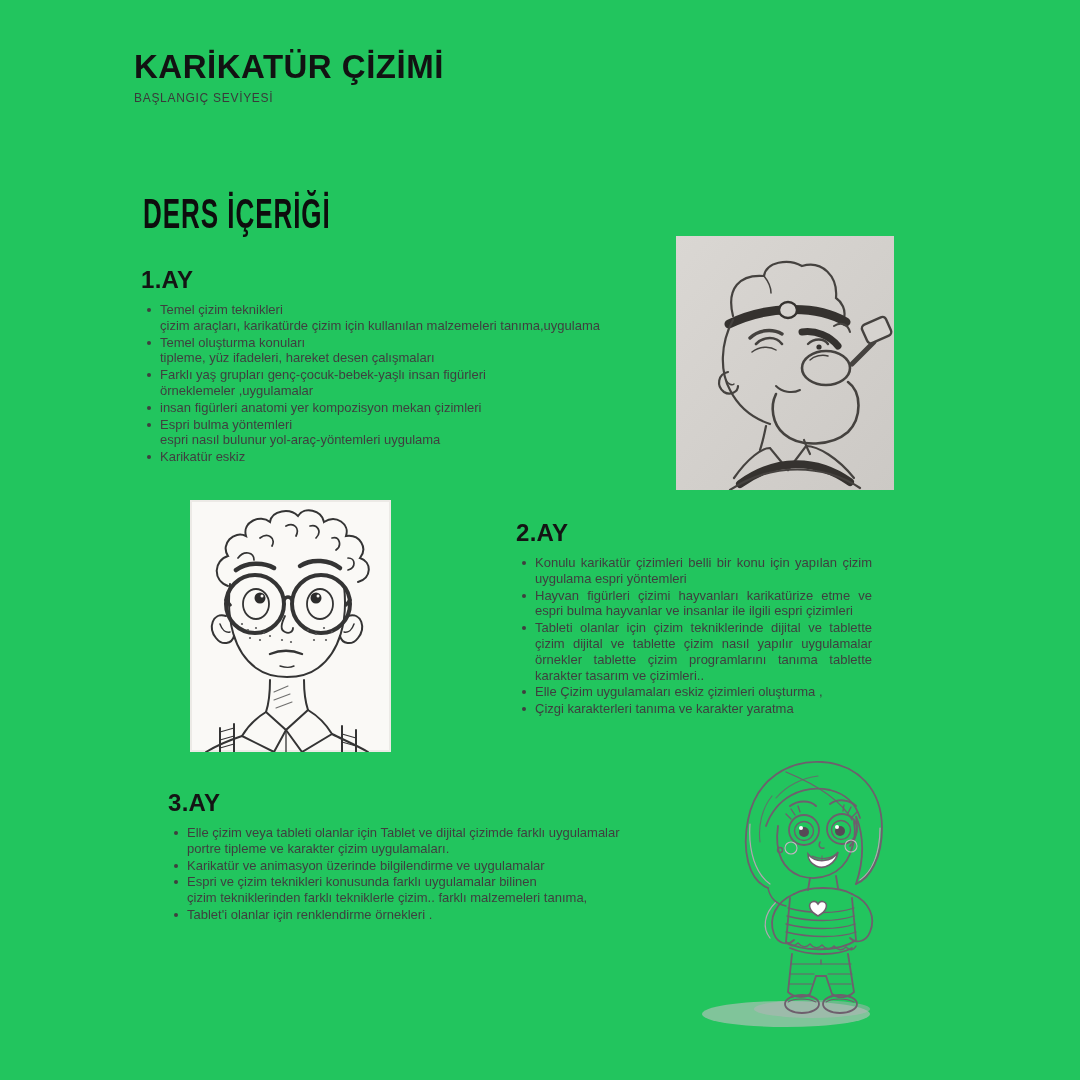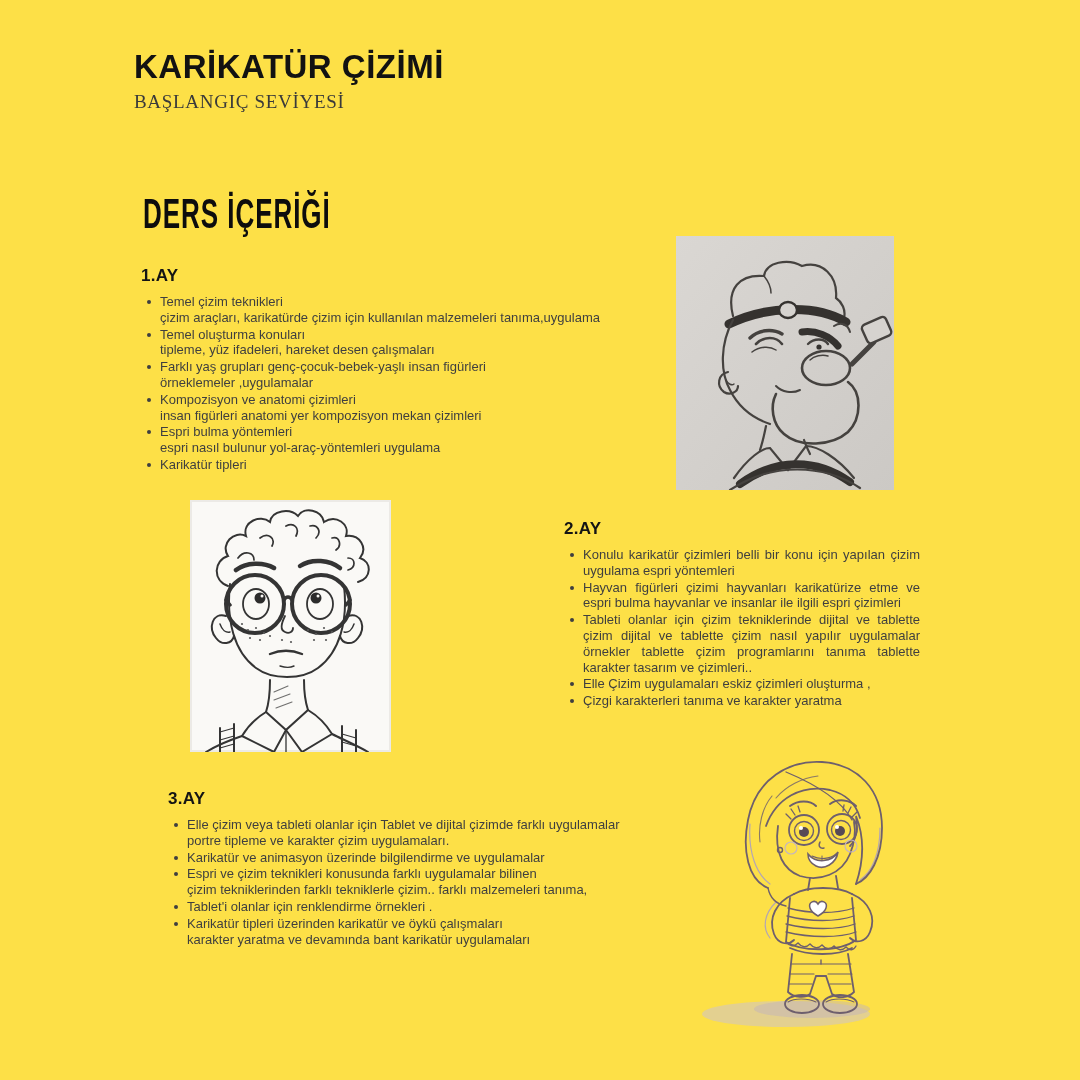--- a/index.html
+++ b/index.html
@@ -1,34 +1,34 @@
 <!DOCTYPE html>
 <html><head>
 <meta charset="utf-8">
 <style>
   html,body{margin:0;padding:0;background:#ffffff;}
-  .canvas{position:relative;width:1080px;height:1080px;background:#fde047;overflow:hidden;
+  .canvas{position:relative;width:1080px;height:1080px;background:#22c55e;overflow:hidden;
           font-family:"Liberation Sans",sans-serif;color:#3f3f3f;}
 
   
   .header{position:absolute;left:134px;top:50px;}
   .title{font-size:33px;font-weight:700;letter-spacing:.5px;color:#121212;line-height:1.05;}
-  .subtitle{font-size:19px;letter-spacing:.7px;color:#3a3a3a;margin-top:6px;font-family:Liberation Serif, serif;}
+  .subtitle{font-size:12px;letter-spacing:.7px;color:#3a3a3a;margin-top:6px;}
 
   
   .course-heading{position:absolute;left:143px;top:190px;font-size:28px;font-weight:700;
                   color:#0d0d0d;letter-spacing:1px;transform:scale(.93,1.5);
                   transform-origin:left top;}
 
   
   .section{position:absolute;}
   .sec1{left:141px;top:266px;width:540px;}
-  .sec2{left:564px;top:519px;width:356px;}
+  .sec2{left:516px;top:519px;width:356px;}
   .sec3{left:168px;top:789px;width:450px;}
-  .sec-heading{font-size:17px;font-weight:700;color:#141414;letter-spacing:.3px;}
+  .sec-heading{font-size:24px;font-weight:700;color:#141414;letter-spacing:.3px;}
   .items{margin-top:8px;}
   .item{display:flex;gap:9px;margin:0 0 1px 6px;}
   .dot{flex:none;width:4px;height:4px;border-radius:50%;background:#3f3f3f;margin-top:6px;}
   .lines{font-size:13px;line-height:15.8px;color:#3f3f3f;}
   .sec1 .lines div,.sec3 .lines div{white-space:nowrap;}
   .sec2 .item{margin-bottom:1px;}
   .sec2 .lines{flex:1;text-align:justify;white-space:normal;}
 
   
   .figure{position:absolute;}
@@ -69,35 +69,34 @@
       <div class="item">
         <span class="dot"></span>
         <div class="lines">
           <div>Farklı yaş grupları genç-çocuk-bebek-yaşlı insan figürleri</div>
           <div>örneklemeler ,uygulamalar</div>
         </div>
       </div>
       <div class="item">
         <span class="dot"></span>
         <div class="lines">
-          <div>Kompozisyon ve anatomi çizimleri</div>
           <div>insan figürleri anatomi yer kompozisyon mekan çizimleri</div>
         </div>
       </div>
       <div class="item">
         <span class="dot"></span>
         <div class="lines">
           <div>Espri bulma yöntemleri</div>
           <div>espri nasıl bulunur yol-araç-yöntemleri uygulama</div>
         </div>
       </div>
       <div class="item">
         <span class="dot"></span>
         <div class="lines">
-          <div>Karikatür tipleri</div>
+          <div>Karikatür eskiz</div>
         </div>
       </div>
     </div>
   </div>
 
   <div class="section sec2">
     <div class="sec-heading">2.AY</div>
     <div class="items">
       <div class="item">
         <span class="dot"></span>
@@ -142,27 +141,20 @@
         <span class="dot"></span>
         <div class="lines">
           <div>Espri ve çizim teknikleri konusunda farklı uygulamalar bilinen</div>
           <div>çizim tekniklerinden farklı tekniklerle çizim..  farklı malzemeleri tanıma,</div>
         </div>
       </div>
       <div class="item">
         <span class="dot"></span>
         <div class="lines">
           <div>Tablet'i olanlar için renklendirme örnekleri .</div>
-        </div>
-      </div>
-      <div class="item">
-        <span class="dot"></span>
-        <div class="lines">
-          <div>Karikatür tipleri üzerinden karikatür ve öykü çalışmaları</div>
-          <div>karakter yaratma ve devamında bant karikatür uygulamaları</div>
         </div>
       </div>
     </div>
   </div>
 
   <div class="figure fig-popeye">
     <svg viewBox="0 0 218 254">
       <defs>
         <linearGradient id="pbg" x1="0" y1="0" x2="1" y2="1">
           <stop offset="0" stop-color="#dad7d3"></stop>

